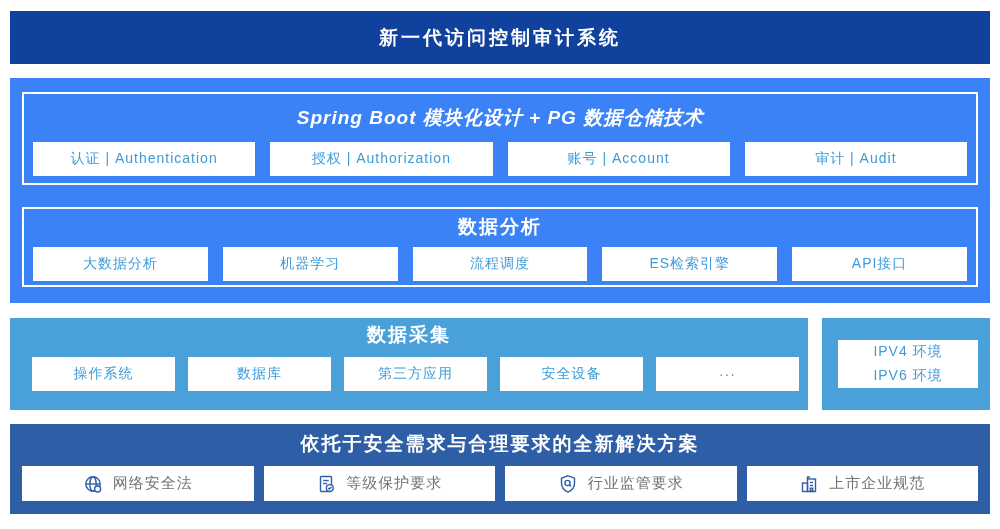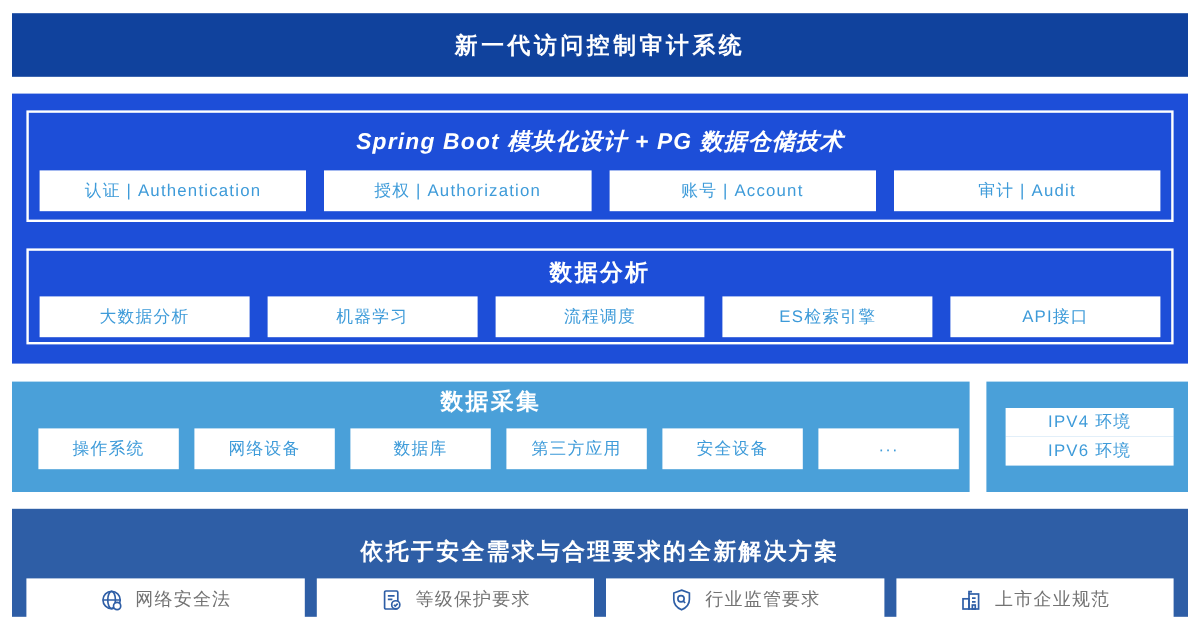--- a/index.html
+++ b/index.html
@@ -6,21 +6,21 @@
   html,body { background:#fff; }
   body { font-family:"Liberation Sans","DejaVu Sans",sans-serif; }
   .page { position:relative; width:1000px; height:529px; background:#fff; overflow:hidden; }
 
   
   .banner { position:absolute; left:10px; top:11px; width:980px; height:53px;
             background:#10429d; display:flex; align-items:center; justify-content:center; }
   .banner-title { color:#fff; font-size:19px; font-weight:bold; letter-spacing:3px; }
 
   
-  .platform { position:absolute; left:10px; top:78px; width:980px; height:225px; background:#1d4ed8;padding-left:30px; }
+  .platform { position:absolute; left:10px; top:78px; width:980px; height:225px; background:#3b82f6;padding-left:30px; }
   .inner-box { position:absolute; left:12px; right:12px; border:2px solid #fff; }
   .box-springboot { top:14px; height:93px; }
   .box-analysis  { top:129px; height:80px; }
   .inner-title { color:#fff; text-align:center; font-weight:bold; font-size:19px; letter-spacing:2px; }
   .springboot-title { padding-top:11px; font-style:italic; letter-spacing:1px; }
   .analysis-title { padding-top:5px; }
 
   .btn-row { display:flex; gap:15px; padding:0 9px; margin-top:11px; }
   .box-analysis .btn-row { margin-top:7px; }
   .btn { background:#fff; height:34px; flex:1; display:flex; align-items:center; justify-content:center;
@@ -30,21 +30,21 @@
   .collect { position:absolute; left:10px; top:318px; width:798px; height:92px; background:#4aa0d9; }
   .collect-title { padding-top:4px; }
   .collect .btn-row { gap:13px; padding:0 9px 0 22px; margin-top:9px; }
   .env-box { position:absolute; left:822px; top:318px; width:168px; height:92px; background:#4aa0d9;
              display:flex; flex-direction:column; justify-content:center; padding:0 12px 0 16px; }
   .env-btn { background:#fff; height:24px; display:flex; align-items:center; justify-content:center;
              color:#3e9bd9; font-size:14px; letter-spacing:1px; }
 
   
   .solution { position:absolute; left:10px; top:424px; width:980px; height:90px; background:#2e5ea6; }
-  .solution-title { padding-top:23px; }
+  .solution-title { padding-top:7px; }
   .solution .btn-row { gap:10px; padding:0 12px; margin-top:9px; }
   .solution .btn { height:35px; color:#737373; font-size:15px; letter-spacing:1px; gap:10px; }
   .icon { width:20px; height:20px; display:inline-flex; align-items:center; justify-content:center; }
   .icon svg { width:20px; height:20px; }
 </style>
 </head>
 <body>
 
 <div class="page">
 
@@ -74,21 +74,20 @@
         <div class="btn">API接口</div>
       </div>
     </div>
 
   </div>
 
   <div class="collect">
     <div class="inner-title collect-title">数据采集</div>
     <div class="btn-row">
       <div class="btn">操作系统</div>
-      <div class="btn">网络设备</div>
       <div class="btn">数据库</div>
       <div class="btn">第三方应用</div>
       <div class="btn">安全设备</div>
       <div class="btn">···</div>
     </div>
   </div>
 
   <div class="env-box">
     <div class="env-btn">IPV4 环境</div>
     <div class="env-btn">IPV6 环境</div>

